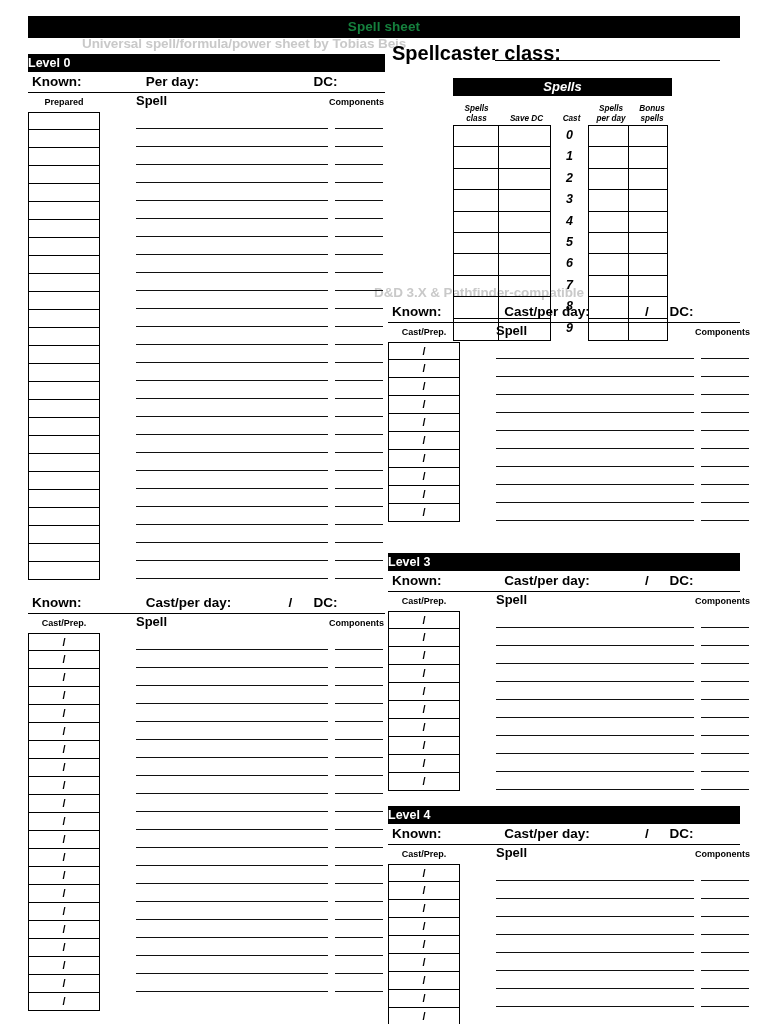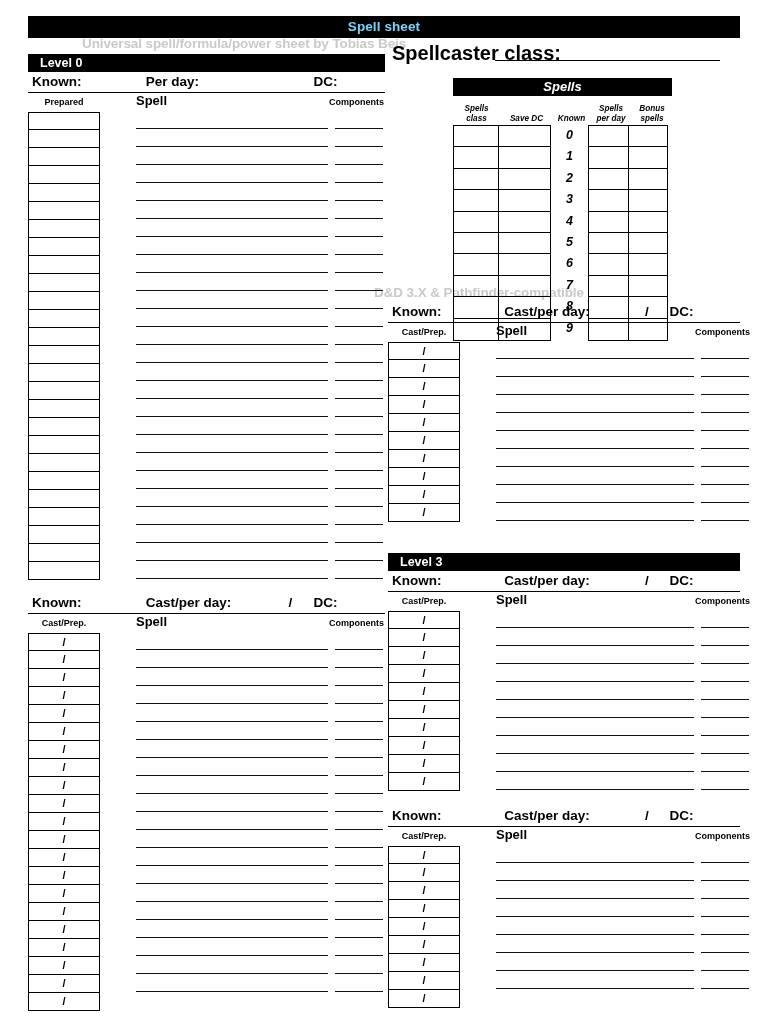--- a/index.html
+++ b/index.html
@@ -21,21 +21,21 @@
   }
 
   
   .title-bar {
     position: absolute;
     left: 28px;
     top: 16px;
     width: 712px;
     height: 22px;
     background: #000000;
-    color: #7dd3fc;
+    color: #15803d;
     font-size: 13.5px;
     font-weight: bold;
     text-align: center;
     line-height: 22px;
     letter-spacing: 0.1px;
   }
 
   
   .watermark {
     position: absolute;
@@ -131,21 +131,21 @@
   
   .lvl-section { position: absolute; }
 
   .lvl-bar {
     background: #000;
     color: #fff;
     font-size: 12.5px;
     font-weight: bold;
     height: 18px;
     line-height: 18px;
-    padding-left: 12px;
+    padding-left: 0;
   }
 
   .lvl-stats {
     position: relative;
     height: 21px;
     border-bottom: 1.6px solid #000;
     font-size: 13.5px;
     font-weight: bold;
   }
   .lvl-stats span { position: absolute; top: 2px; }
@@ -217,21 +217,21 @@
 
     <div class="spells-head">
       <div class="c-known">
         <div>Spells</div>
         <div>class</div>
       </div>
       <div class="c-savedc">
         <div>Save DC</div>
       </div>
       <div class="c-level">
-        <div>Known</div>
+        <div>Cast</div>
       </div>
       <div class="c-perday">
         <div>Spells</div>
         <div>per day</div>
       </div>
       <div class="c-bonus">
         <div>Bonus</div>
         <div>spells</div>
       </div>
     </div>
@@ -695,20 +695,21 @@
             <div class="row-rule-comp" style="left: 313px; width: 48px;"></div>
           </div>
           <div class="row-line">
             <div class="row-box">/</div>
             <div class="row-rule-spell" style="left: 108px; width: 198px;"></div>
             <div class="row-rule-comp" style="left: 313px; width: 48px;"></div>
           </div>
         </div>
       </div>
       <div class="lvl-section" style="left: 388px; top: 806px; width: 352px;">
+        <div class="lvl-bar">Level 4</div>
         <div class="lvl-stats">
           <span class="st-known">Known:</span>
           <span class="st-perday">Cast/per day:</span>
           <span class="st-slash">/</span>
           <span class="st-dc">DC:</span>
         </div>
         <div class="lvl-colhead">
           <div class="ch-prep">Cast/Prep.</div>
           <div class="ch-spell" style="left: 108px;">Spell</div>
           <div class="ch-comp" style="left: 307px;">Components</div>

